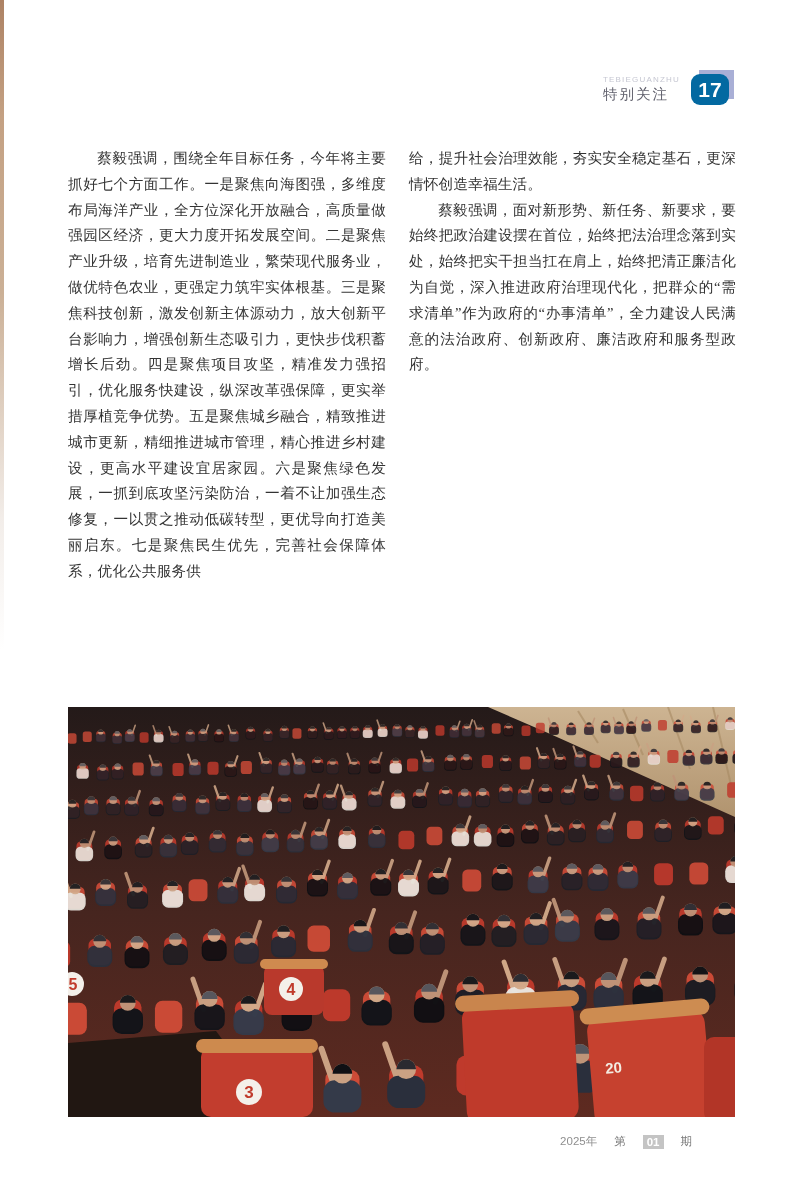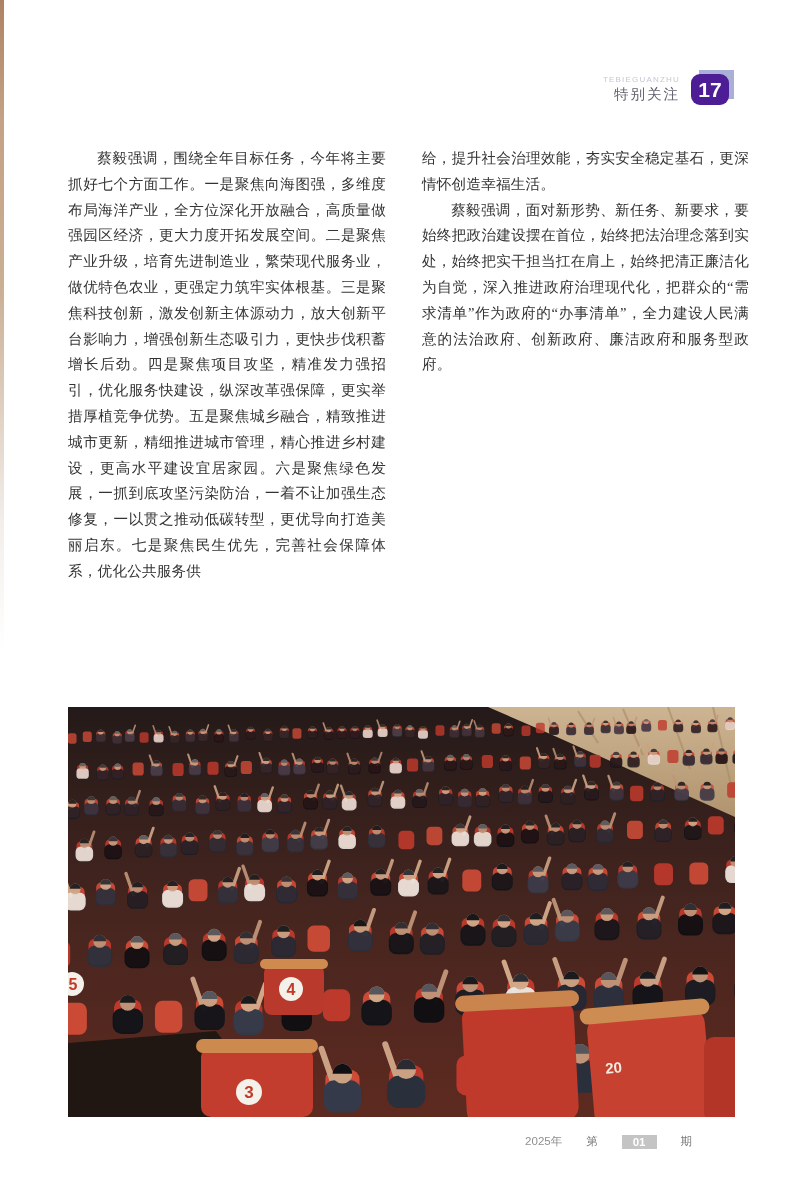--- a/index.html
+++ b/index.html
@@ -11,68 +11,68 @@
   
   .edge-strip {
     position:absolute; left:0; top:0; width:4px; height:650px;
     background:linear-gradient(to bottom, #ad8264 0%, #c4a183 18%, #cbb096 45%, rgba(205,185,170,0.25) 80%, rgba(255,255,255,0) 100%);
   }
   
   .header {
     position:absolute; top:70px; left:480px; width:255px;
     display:flex; align-items:center; justify-content:flex-end; gap:11px;
   }
-  .hdr-text { text-align:right; line-height:1.25; }
+  .hdr-text { line-height:1.25; }
   .hdr-latin {
     font-family:"Liberation Sans", sans-serif; font-size:8px; letter-spacing:1.2px;
     color:#c6c7d2; display:block;
   }
   .hdr-cn {
     font-family:Liberation Serif, serif; font-size:14.5px; letter-spacing:2px;
     color:#62626e; display:block;
   }
   .pagebox { position:relative; width:44px; height:38px; }
   .pagebox .shadow {
     position:absolute; left:8px; top:0px; width:35px; height:29px; background:#a9afd6;
   }
   .pagebox .box {
     position:absolute; left:0px; top:4px; width:38px; height:31px;
-    background:#4c1d95; border-radius:9px; color:#ffffff;
+    background:#0369a1; border-radius:9px; color:#ffffff;
     font-family:"Liberation Sans", sans-serif; font-weight:bold; font-size:21px;
     display:flex; align-items:center; justify-content:center;
   }
   
   .col {
     position:absolute; top:146px; text-align:justify; color:#333333;
     font-size:14.6px; line-height:25.8px; letter-spacing:0.2px;
   }
   .col-left  { left:68px;  width:318px; }
-  .col-right { left:409px; width:327px;margin-left:13px; }
+  .col-right { left:409px; width:327px; }
   .col p.ind { text-indent:2em; }
   .endmark {
     display:inline-block; width:14px; height:14px; border-radius:50%;
     background:#c5392f; color:#fff; font-family:"Liberation Sans", sans-serif;
     font-size:9px; line-height:14px; text-align:center; text-indent:0;
     margin-left:4px; vertical-align:-1px;
   }
   
   .photo {
     position:absolute; left:68px; top:707px; width:667px; height:410px;
     overflow:hidden; background:#3a2723;
   }
   .photo svg { display:block; }
   
   .footer {
     position:absolute; top:1134px; right:108px;
     font-family:"Liberation Sans", sans-serif; font-size:11.5px; color:#8f8f8f;
-    display:flex; align-items:center; gap:24px;
+    display:flex; align-items:center; gap:17px;
   }
   .footer .issue-no {
     display:inline-block; background:#c4c4c4; color:#ffffff; font-weight:bold;
-    padding:0px 11px; line-height:14px;text-align:right;
+    padding:0px 4px; line-height:14px;text-align:right;
   }
   .footer .prefix, .footer .suffix { color:#7c7c7c; }
 </style>
 </head>
 <body>
 
 <div class="page">
 
   <div class="edge-strip"></div>
 

